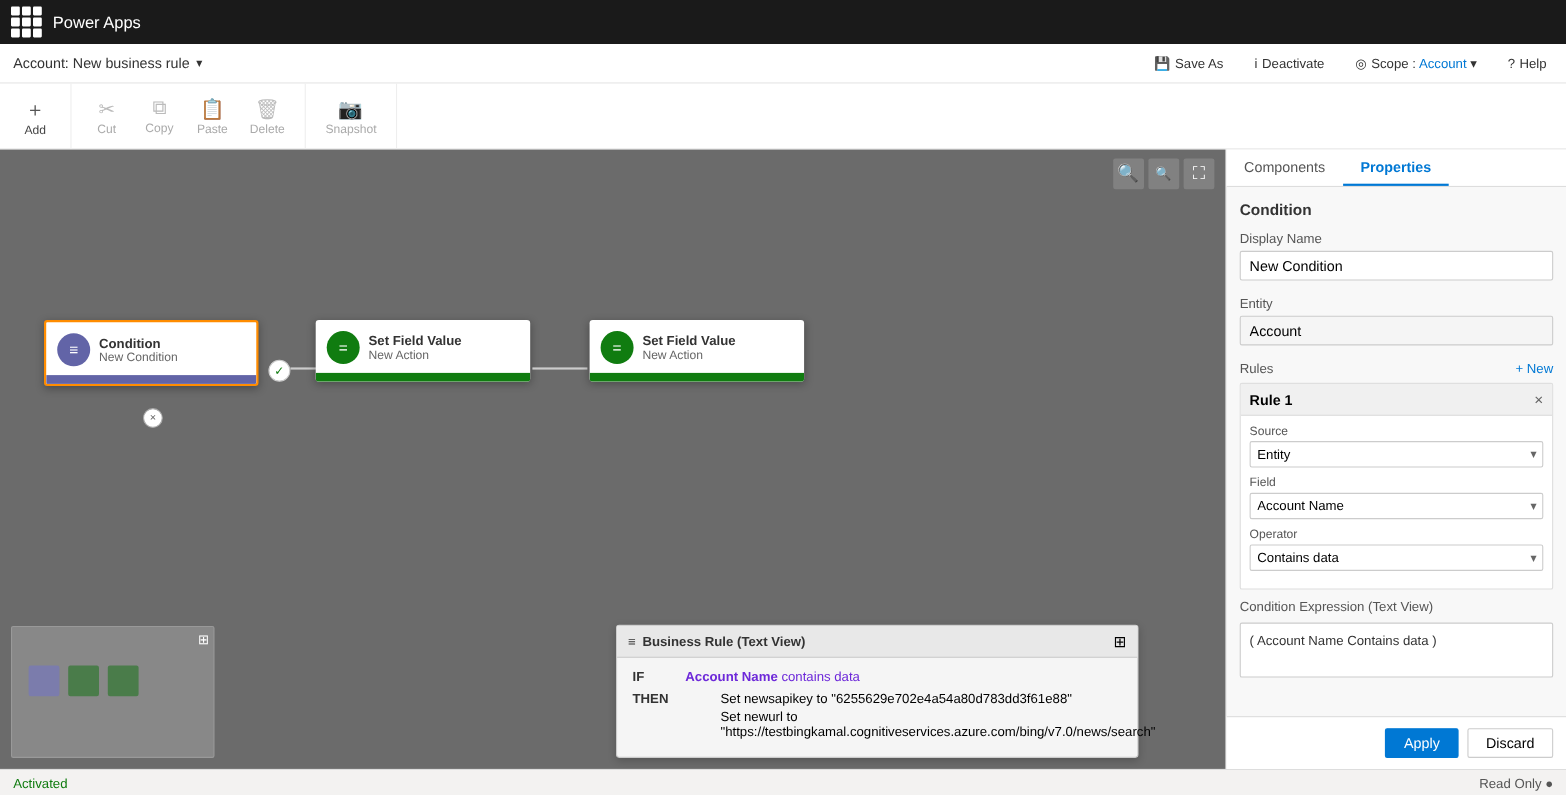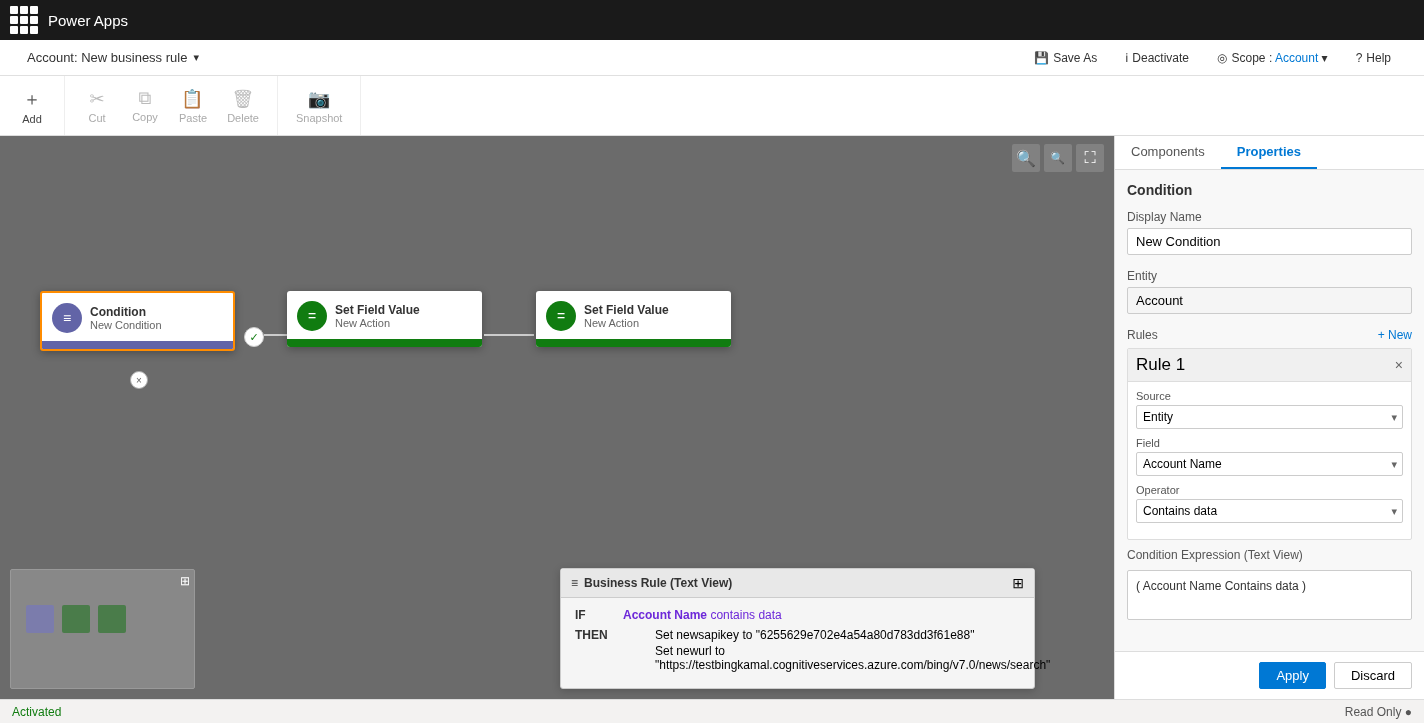--- a/index.html
+++ b/index.html
@@ -28,21 +28,21 @@
       height: 60px;
       display: flex;
       align-items: stretch;
     }
     #account-title-bar {
       background: #fff;
       border-bottom: 1px solid #e0e0e0;
       height: 36px;
       display: flex;
       align-items: center;
-      padding: 0 27px;
+      padding: 0 12px;
       justify-content: space-between;
     }
     .account-title-left {
       display: flex; align-items: center; gap: 6px;
       font-size: 13px; color: #333;
     }
     .account-title-right {
       display: flex; align-items: center; gap: 16px;
     }
     .title-action-btn {
@@ -220,21 +220,21 @@
     .rules-new-btn { font-size: 12px; color: #0078d4; cursor: pointer; }
     .rule-card {
       border: 1px solid #ddd; border-radius: 2px;
       background: #fff; margin-bottom: 8px;
     }
     .rule-card-header {
       display: flex; justify-content: space-between; align-items: center;
       padding: 6px 8px; background: #f0f0f0;
       border-bottom: 1px solid #ddd;
     }
-    .rule-card-title { font-size: 17px; font-weight: 400; }
+    .rule-card-title { font-size: 13px; font-weight: 700; }
     .rule-card-close { cursor: pointer; font-size: 14px; color: #666; }
     .rule-card-body { padding: 8px; }
     .rule-field { margin-bottom: 8px; }
     .rule-field-label { font-size: 11px; color: #555; margin-bottom: 3px; }
     .rule-field-select {
       width: 100%; padding: 4px 6px; border: 1px solid #ccc;
       border-radius: 2px; font-size: 12px; background: #fff;
       appearance: none; cursor: pointer;
     }
     .select-wrapper { position: relative; }

